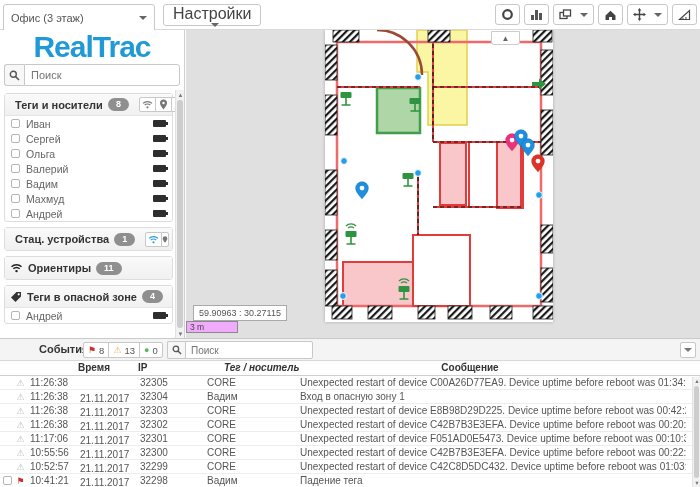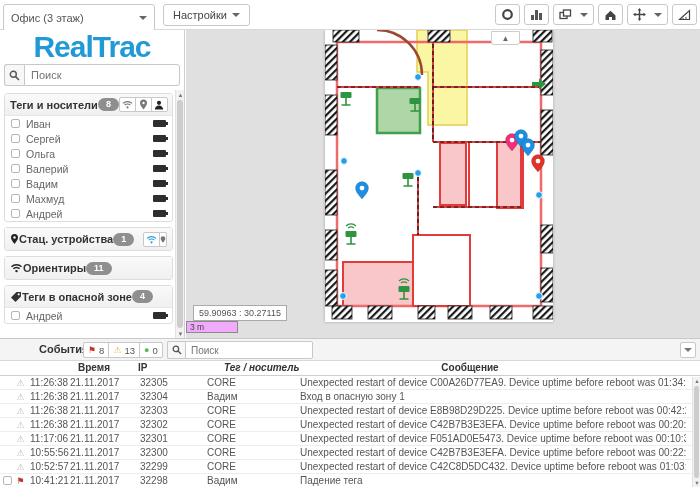--- a/index.html
+++ b/index.html
@@ -11,41 +11,41 @@
   .topbar { position:absolute; left:0; top:0; width:700px; height:30px;
             background:#fff; border-bottom:1px solid #d9d9d9; }
   .floor-select { position:absolute; left:3px; top:4px; width:152px; height:28px;
             border:1px solid #c8c8c8; border-radius:3px; background:#fff;
             display:flex; align-items:center; padding:0 7px; font-size:11px; color:#555; cursor:pointer; }
   .floor-select .lbl { flex:1; }
   .caret { width:0; height:0; border-left:4px solid transparent; border-right:4px solid transparent;
            border-top:4px solid #666; display:inline-block; margin-left:5px; }
   .settings-btn { position:absolute; left:163px; top:4px; height:22px; padding:0 9px;
            border:1px solid #c8c8c8; border-radius:3px; background:#fff;
-           display:flex; align-items:center; font-size:11px; color:#444; cursor:pointer; }
+           display:flex; align-items:center; font-size:16px; color:#444; cursor:pointer;flex-direction:column; }
   .tb-icons { position:absolute; right:3px; top:4px; display:flex; gap:4px; }
   .tb-btn { height:21px; min-width:25px; padding:0 5px; border:1px solid #c8c8c8; border-radius:3px;
             background:#fff; display:flex; align-items:center; justify-content:center; gap:3px; cursor:pointer;
             font-size:12px; color:#444; }
   .tb-btn svg { display:block; }
 
   
   .sidebar { position:absolute; left:0; top:30px; width:185px; height:308px;
              background:#fff; border-right:1px solid #cfcfcf; }
   .logo { height:33px; display:flex; align-items:center; justify-content:center;
           font-size:30px; font-weight:bold; color:#1f9ad6; letter-spacing:-1px; }
   .search-row { display:flex; margin:1px 4px 4px 4px; height:22px; }
   .search-addon { width:24px; border:1px solid #c8c8c8; border-right:none; border-radius:3px 0 0 3px;
                   background:#f7f7f7; display:flex; align-items:center; justify-content:center; }
   .search-row input { flex:1; border:1px solid #c8c8c8; border-radius:0 3px 3px 0; font-size:11px;
                   padding:0 6px; color:#444; outline:none; font-family:"Liberation Sans",sans-serif; }
   .panels { position:absolute; left:0; top:60px; right:9px; bottom:0; overflow:hidden; }
   .panel { border:1px solid #ddd; border-radius:3px; margin:3px 2px 5px 4px; background:#fff; }
   .phead { height:22px; background:linear-gradient(#fafafa,#f0f0f0); border-bottom:1px solid #e5e5e5;
-           display:flex; align-items:center; padding:0 5px; cursor:pointer; }
+           display:flex; align-items:center; padding:0 5px; gap:5px; cursor:pointer; }
   .panel.collapsed .phead { border-bottom:none; }
   .ptitle { font-size:11px; font-weight:bold; color:#333; white-space:nowrap; }
   .pill { background:#8f8f8f; color:#fff; border-radius:9px; font-size:9px; font-weight:bold;
           padding:2px 8px; line-height:1; }
   .hspacer { flex:1; }
   .mini-group { display:flex; }
   .mini-btn { width:17px; height:15px; border:1px solid #c8c8c8; background:#fff;
               display:flex; align-items:center; justify-content:center; margin-left:-1px; cursor:pointer; }
   .mini-btn:first-child { border-radius:2px 0 0 2px; margin-left:0; }
   .mini-btn:last-child { border-radius:0 2px 2px 0; }
@@ -95,21 +95,21 @@
   .ev-header span { position:absolute; top:1px; }
   .h-time { left:78px; } .h-ip { left:138px; } .h-tag { left:224px;font-style:italic; }
   .h-msg { left:300px; right:60px; text-align:center; }
   .ev-body { position:relative; }
   .erow { position:relative; height:14px; border-bottom:1px solid #ededed; font-size:10px; color:#555; }
   .erow span { line-height:14px; }
   .c-check { position:absolute; left:3px; top:2px; }
   .c-icon { position:absolute; left:14px; width:13px; text-align:center; font-size:9px; color:#b9b9b9; }
   .c-icon.crit { color:#c9302c; }
   .c-time { position:absolute; left:30px; width:50px; }
-  .c-date { position:absolute; left:70px; width:58px; }
+  .c-date { position:absolute; left:80px; width:58px;margin-top:16px; }
   .c-ip   { position:absolute; left:140px; width:46px; }
   .c-tag  { position:absolute; left:207px; width:90px; }
   .c-msg  { position:absolute; left:300px; right:14px; white-space:nowrap; overflow:hidden; }
   .ev-scroll { position:absolute; right:0; top:38px; bottom:0; width:8px; background:#f2f2f2; border-left:1px solid #e2e2e2; }
   .ev-scroll .arr { position:absolute; left:0; width:8px; height:8px; font-size:5.5px; color:#777;
                     display:flex; align-items:center; justify-content:center; }
   .ev-scroll .arr.up { top:0; } .ev-scroll .arr.dn { bottom:0; }
   .ev-thumb { position:absolute; left:1px; right:1px; top:9px; bottom:9px; background:#cdcdcd; border-radius:3px; }
 
   .bars { display:flex; align-items:flex-end; gap:1.5px; height:11px; }

